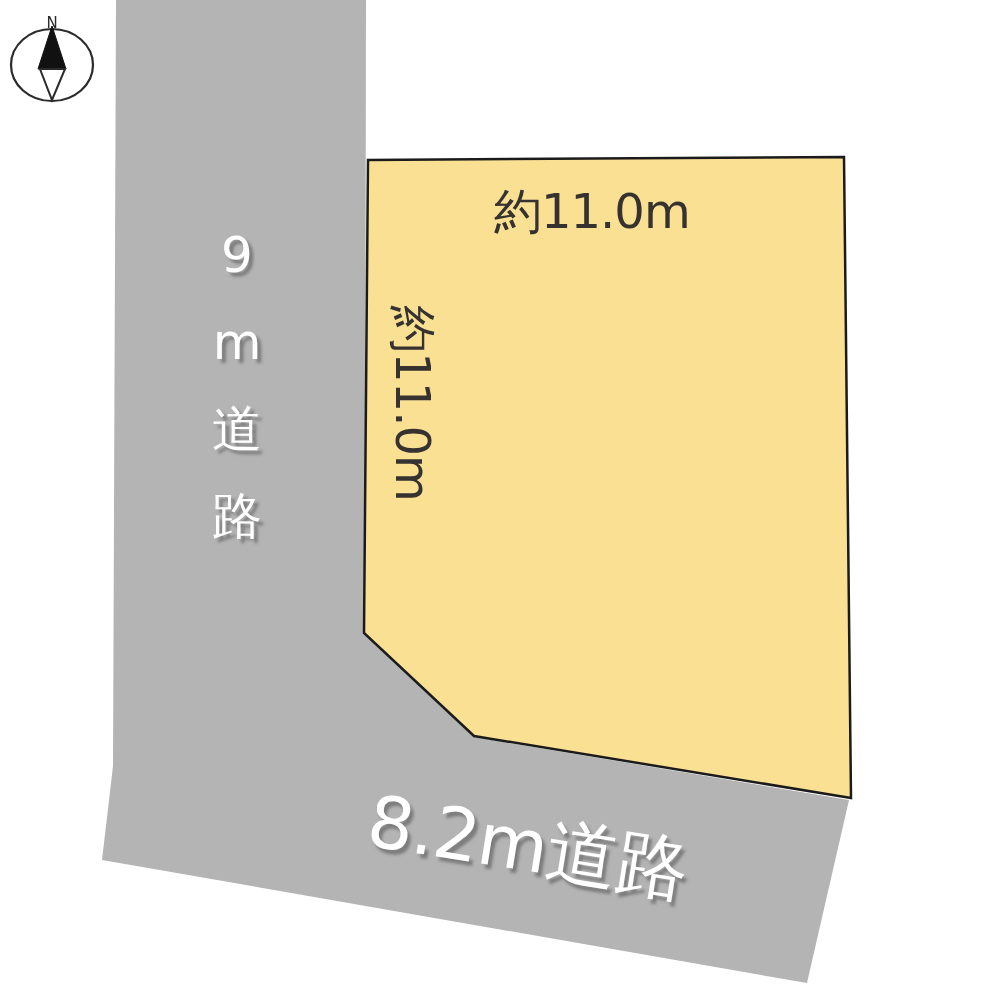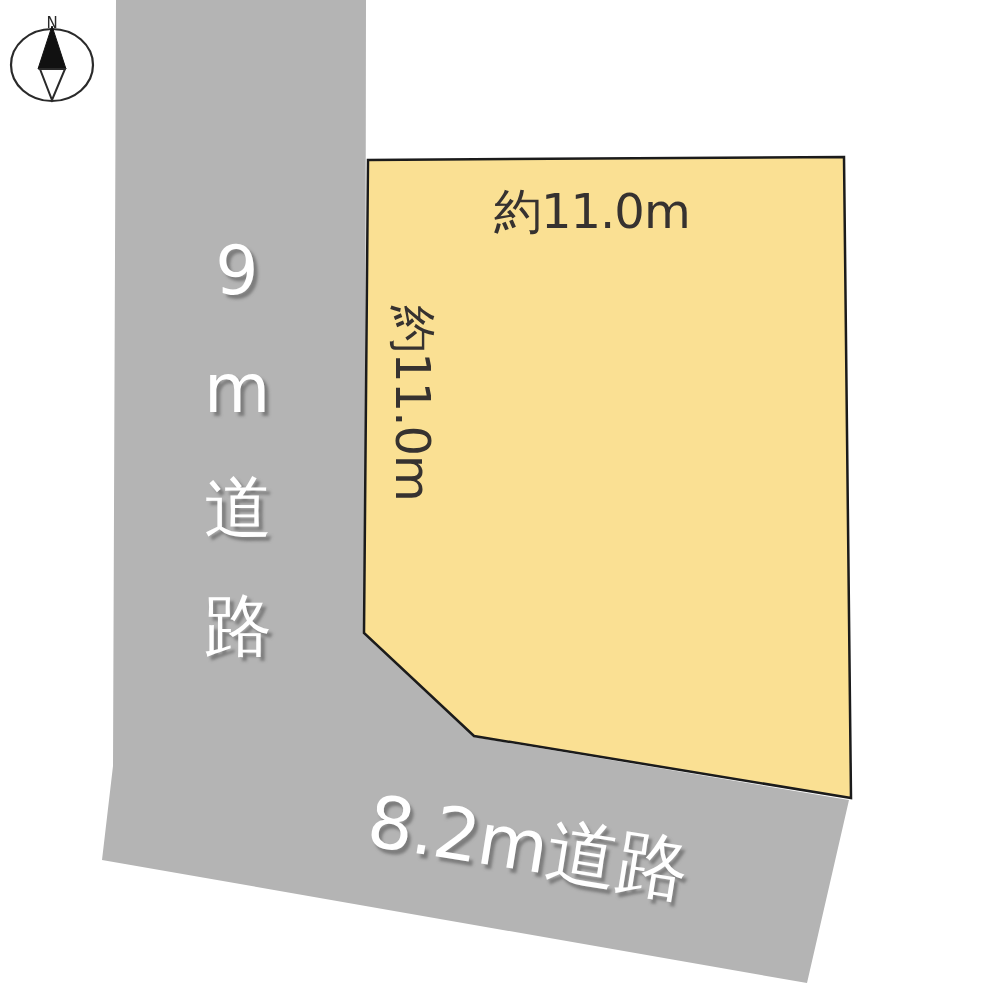--- a/index.html
+++ b/index.html
@@ -24,21 +24,21 @@
     position: absolute;
     color: #ffffff;
     text-shadow: 4px 4px 3px rgba(105,105,105,0.75);
     white-space: nowrap;
     user-select: none;
   }
   .label-west {
     left: 204px;
     top: 212px;
     width: 66px;
-    font-size: 68px;
+    font-size: 50px;
     line-height: 1.74;
     text-align: center;
     word-break: break-all;
     white-space: normal;
   }
   .label-south {
     left: 376px;
     top: 774px;
     font-size: 72px;
     transform: rotate(9deg);

